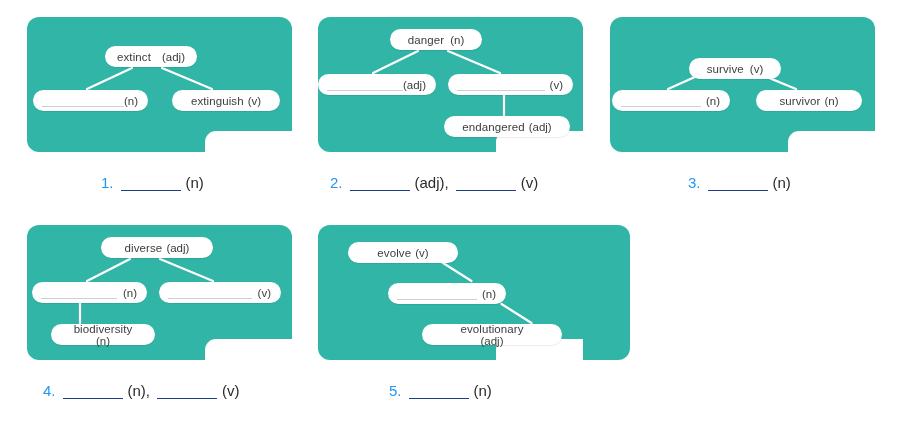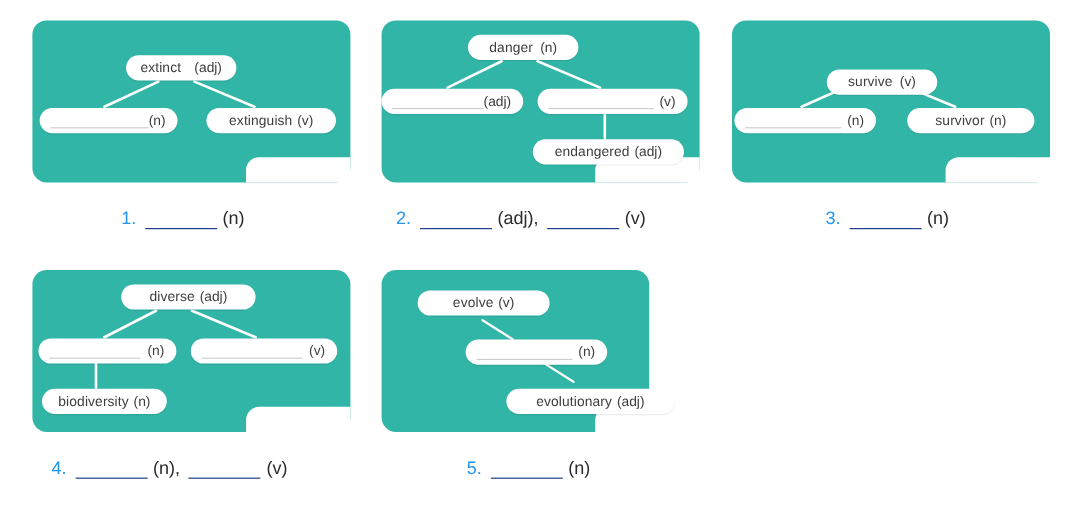--- a/index.html
+++ b/index.html
@@ -179,46 +179,46 @@
     <div class="pill right" style="left:5px;top:57px;width:115px;">
       <span class="blankline" style="width:76px;"></span>
       <span class="pos">(n)</span>
     </div>
 
     <div class="pill right" style="left:132px;top:57px;width:122px;">
       <span class="blankline" style="width:84px;"></span>
       <span class="pos">(v)</span>
     </div>
 
-    <div class="pill center" style="left:8px;top:99px;width:104px;">
+    <div class="pill center" style="left:24px;top:99px;width:104px;flex-direction:column;">
       <span class="word">biodiversity</span>
       <span style="width:4px;display:inline-block;"></span>
       <span class="pos">(n)</span>
     </div>
   </div>
 
-  <div class="card" style="left:318px;top:225px;width:223px;height:135px;">
+  <div class="card" style="left:318px;top:225px;width:312px;height:135px;">
     <div class="notch" style="left:178px;top:114px;width:87px;height:21px;"></div>
     <svg class="links" viewBox="0 0 265 135">
       <line x1="100" y1="37" x2="130" y2="56"></line>
       <line x1="160" y1="79" x2="190" y2="98"></line>
     </svg>
 
     <div class="pill center" style="left:30px;top:17px;width:110px;">
       <span class="word">evolve</span>
       <span style="width:4px;display:inline-block;"></span>
       <span class="pos">(v)</span>
     </div>
 
     <div class="pill right" style="left:70px;top:58px;width:118px;">
       <span class="blankline" style="width:80px;"></span>
       <span class="pos">(n)</span>
     </div>
 
-    <div class="pill center" style="left:104px;top:99px;width:140px;">
+    <div class="pill center" style="left:104px;top:99px;width:140px;flex-direction:column;">
       <span class="word">evolutionary</span>
       <span style="width:4px;display:inline-block;"></span>
       <span class="pos">(adj)</span>
     </div>
   </div>
 
   <div class="caption" style="left:101px;top:174px;">
     <span class="num">1.</span>
     <span class="blank"></span>
     <span class="pos">(n)</span>

